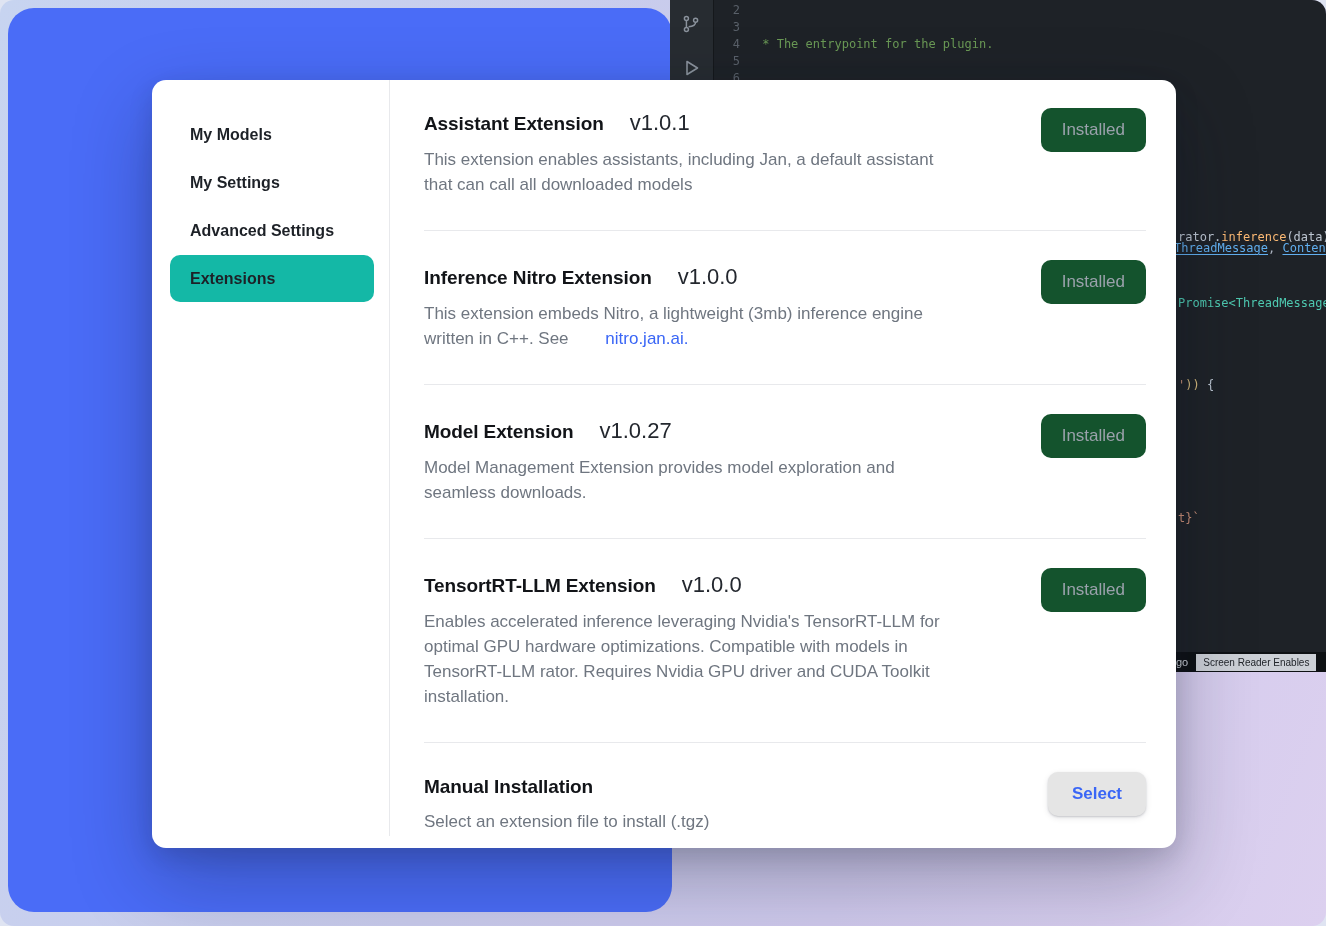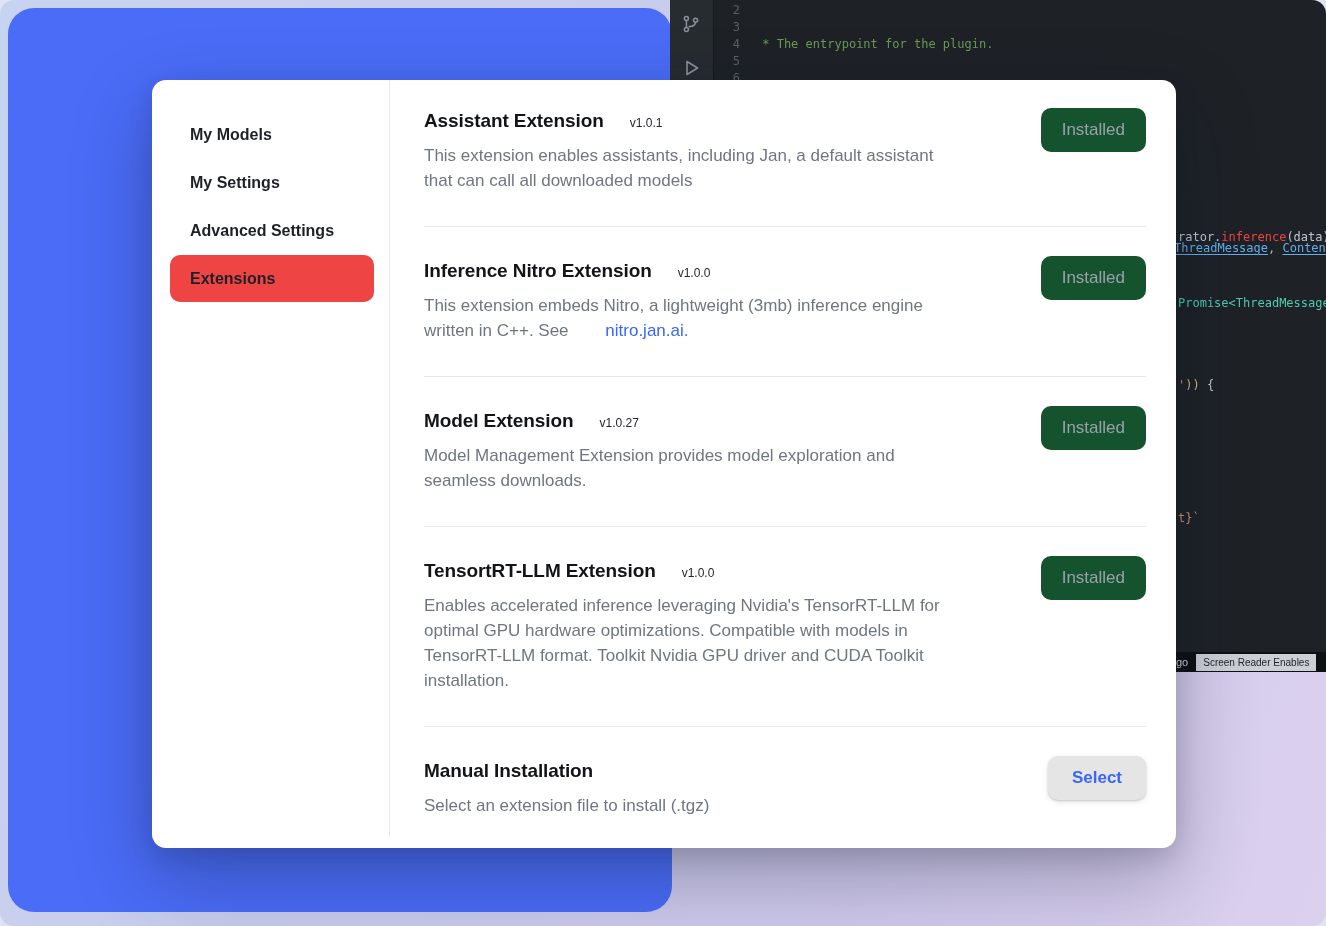--- a/index.html
+++ b/index.html
@@ -32,21 +32,21 @@
     color:#596069; line-height:17px; }
   .gutter span { display:block; height:17px; }
   .codelines { position:absolute; left:85px; top:2px; line-height:17px; white-space:pre; }
   .codelines .cl { height:17px; }
   .cmt { color:#6a9955; }
   .kw  { color:#c678dd; }
   .p   { color:#abb2bf; }
   .id  { color:#61afef; text-decoration:underline; text-underline-offset:2px; }
   .frag { position:absolute; white-space:pre; line-height:14px; }
   .fg   { color:#bdc6d2; }
-  .fn   { color:#ef4444; }
+  .fn   { color:#fdba74; }
   .type { color:#4ec9b0; }
   .str  { color:#ce9178; }
   .gold { color:#d7ba7d; }
   .statusbar {
     position:absolute; left:0; bottom:0; width:656px; height:20px;
     background:#0e1114; display:flex; align-items:center;
     font-family:"Liberation Sans", sans-serif; font-size:11px; color:#cfd3d9;
   }
   .statusbar .sb-left { margin-left:506px; }
   .statusbar .sb-badge {
@@ -62,29 +62,29 @@
   }
   .nav {
     position:absolute; left:0; top:0; bottom:12px; width:238px;
     border-right:1px solid #e8e9ec; padding-top:30px;
   }
   .nav-item {
     height:47px; margin:1px 15px 1px 18px; border-radius:10px;
     display:flex; align-items:center; padding-left:20px;
     font-size:16px; font-weight:700; color:#1d2127; cursor:pointer;
   }
-  .nav-item.active { background:#ef4444; }
+  .nav-item.active { background:#14b8a6; }
 
   .content { position:absolute; left:272px; right:30px; top:0; bottom:0; padding-top:28px; }
   .section { position:relative; border-bottom:1px solid #e8e9ec; padding:33px 0; }
   .section.first { padding-top:2px; }
   .section.last  { border-bottom:none; padding-bottom:0; }
   .sec-head { display:flex; align-items:baseline; gap:26px; }
   .sec-title { font-size:19px; font-weight:700; color:#121418; letter-spacing:-.1px; }
-  .sec-version { font-size:12px; color:#23272e; }
+  .sec-version { font-size:22px; color:#23272e; }
   .sec-desc { margin-top:11px; font-size:17px; color:#6f7680; line-height:25px; max-width:600px; }
   .sec-desc .line { display:block; }
   .link { color:#3a66f6; cursor:pointer; text-decoration:none;margin-left:32px; }
   .action {
     position:absolute; right:0; top:29px; height:44px; border:none; border-radius:10px;
     padding:0 21px; font-family:inherit; font-size:17px; cursor:pointer;
   }
   .section.first .action { top:0; }
   .action.installed { background:#14532d; color:#9aa1ab; font-weight:500; }
   .action.select {
@@ -192,21 +192,21 @@
       </section>
 
       <section class="section">
         <div class="sec-head">
           <span class="sec-title">TensortRT-LLM Extension</span>
           <span class="sec-version">v1.0.0</span>
         </div>
         <div class="sec-desc">
           <span class="line">Enables accelerated inference leveraging Nvidia's TensorRT-LLM for</span>
           <span class="line">optimal GPU hardware optimizations. Compatible with models in</span>
-          <span class="line">TensorRT-LLM format. Toolkit Nvidia GPU driver and CUDA Toolkit</span>
+          <span class="line">TensorRT-LLM rator. Requires Nvidia GPU driver and CUDA Toolkit</span>
           <span class="line">installation.</span>
         </div>
         <button class="action installed">Installed</button>
       </section>
 
       <section class="section last">
         <div class="sec-head">
           <span class="sec-title">Manual Installation</span>
         </div>
         <div class="sec-desc">

